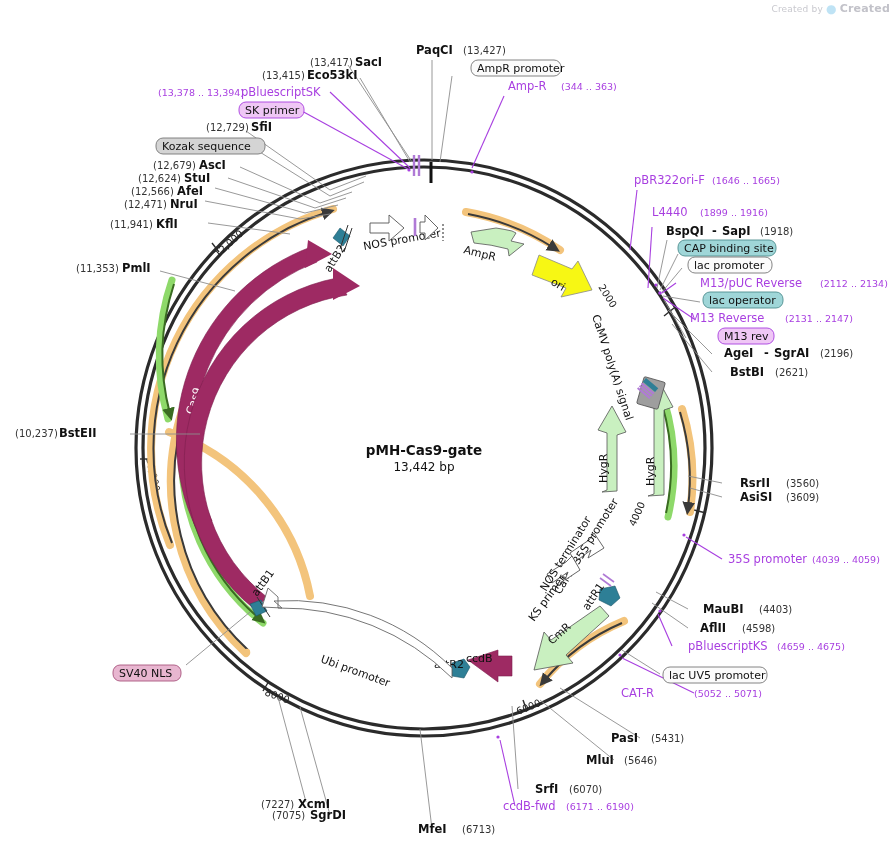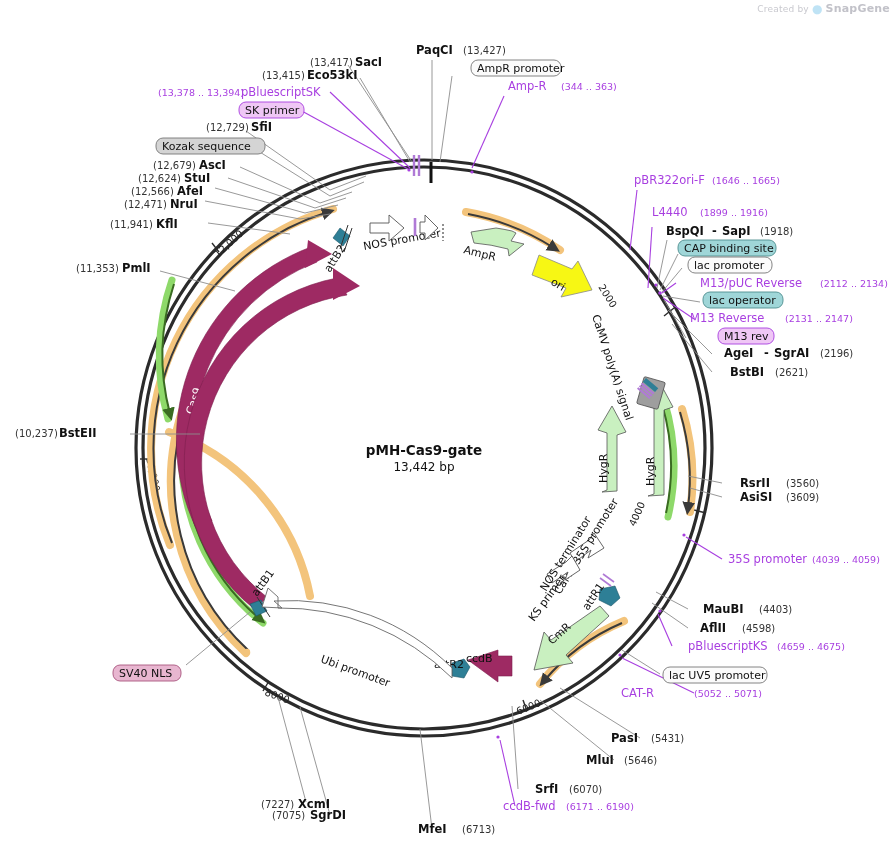--- a/index.html
+++ b/index.html
@@ -29,21 +29,21 @@
   .boxed-t{font-size:11px;fill:#111111;}
 </style>
 </head>
 <body>
 
 <div id="stage">
 
   <div class="wm">
     <span>Created by</span>
     <span class="drop">●</span>
-    <span class="sg">SnapGene</span>
+    <span class="sg">Created</span>
   </div>
 
   <svg id="map" viewBox="0 0 896 846">
     <defs>
       <marker id="ah-o" markerWidth="7" markerHeight="7" refX="3" refY="3.2" orient="auto">
         <path d="M0,0 L6.5,3.2 L0,6.4 z" fill="#3a3a3a"></path>
       </marker>
       <marker id="ah-g" markerWidth="7" markerHeight="7" refX="3" refY="3.2" orient="auto">
         <path d="M0,0 L6.5,3.2 L0,6.4 z" fill="#3a6b22"></path>
       </marker>

